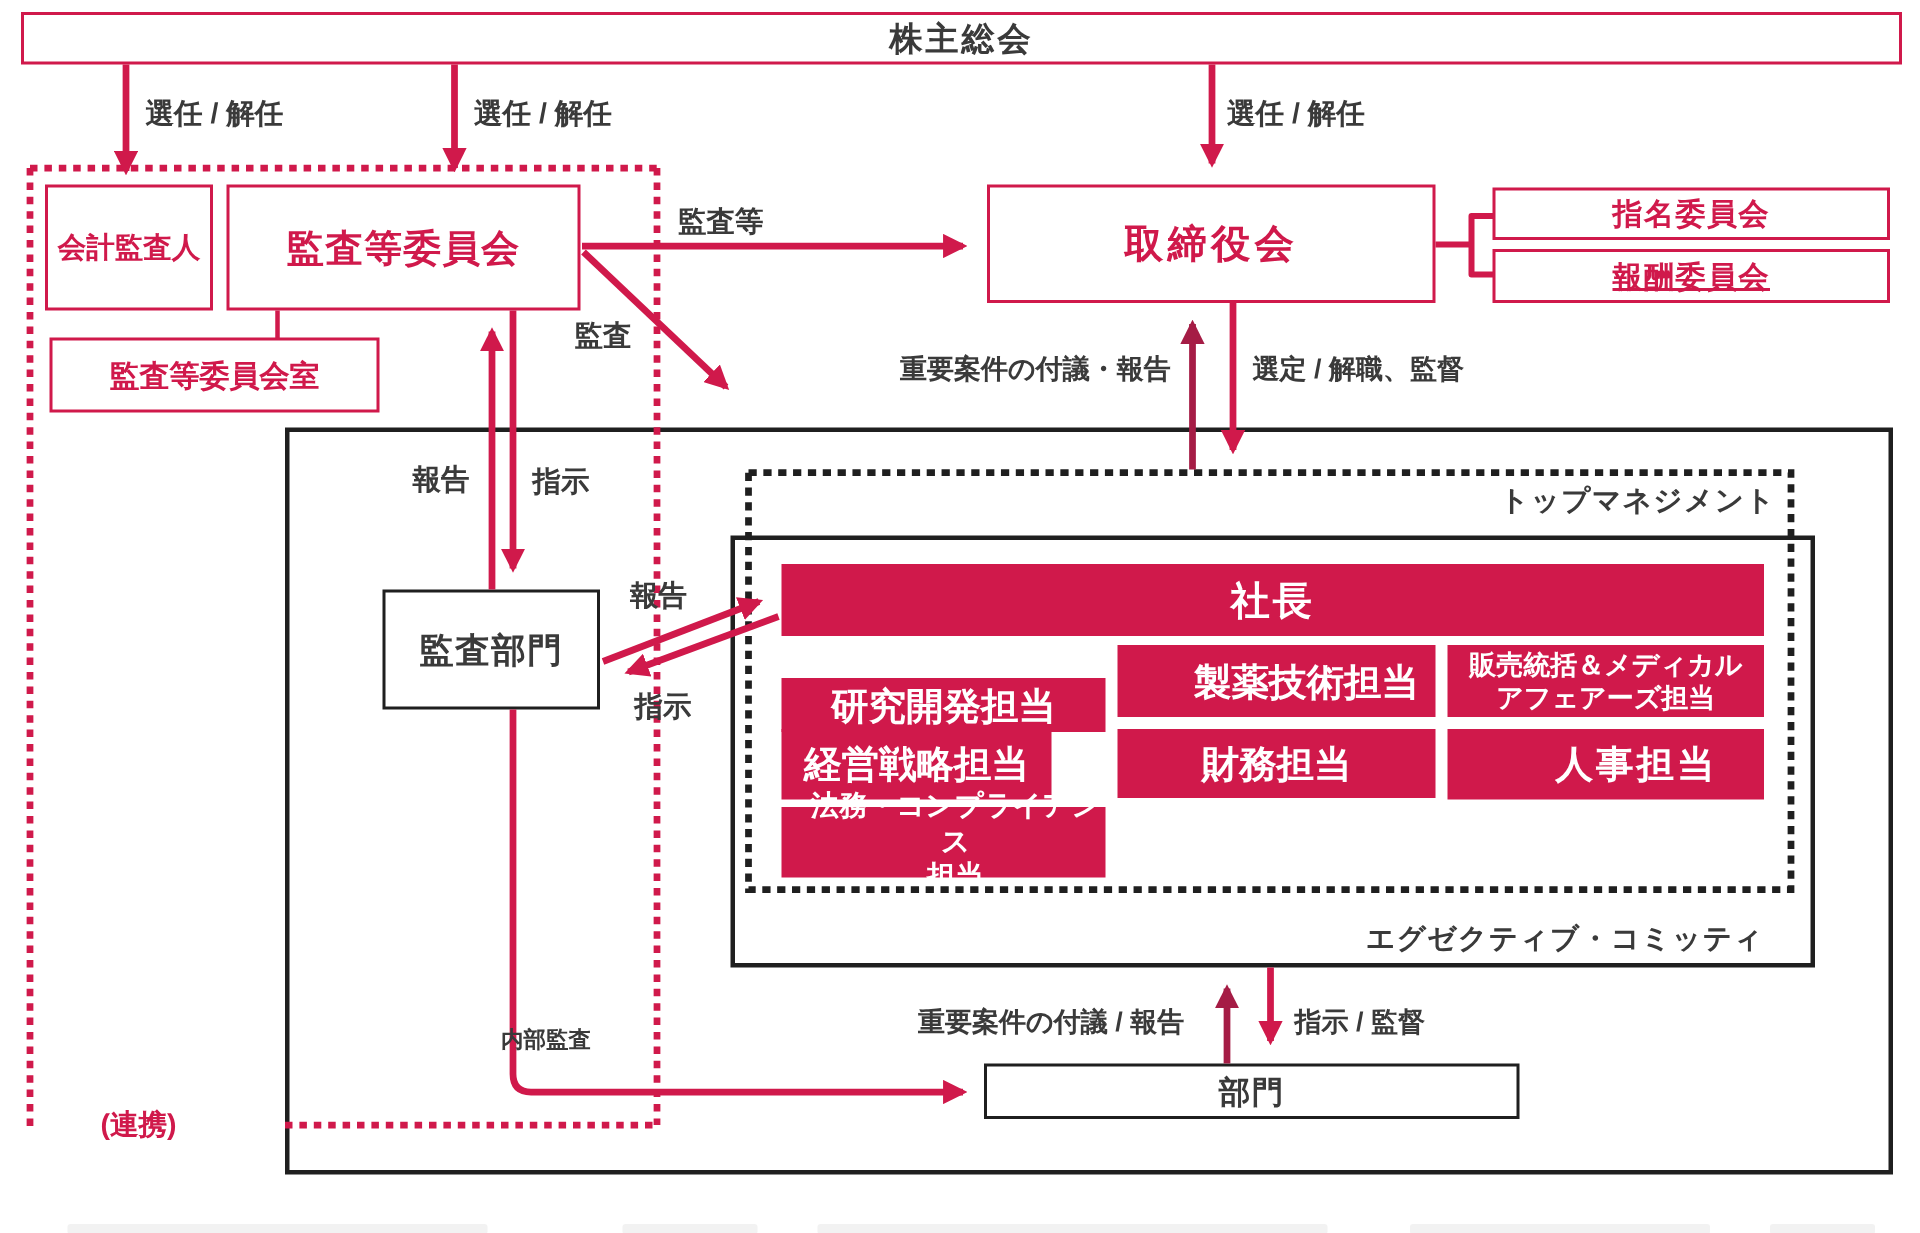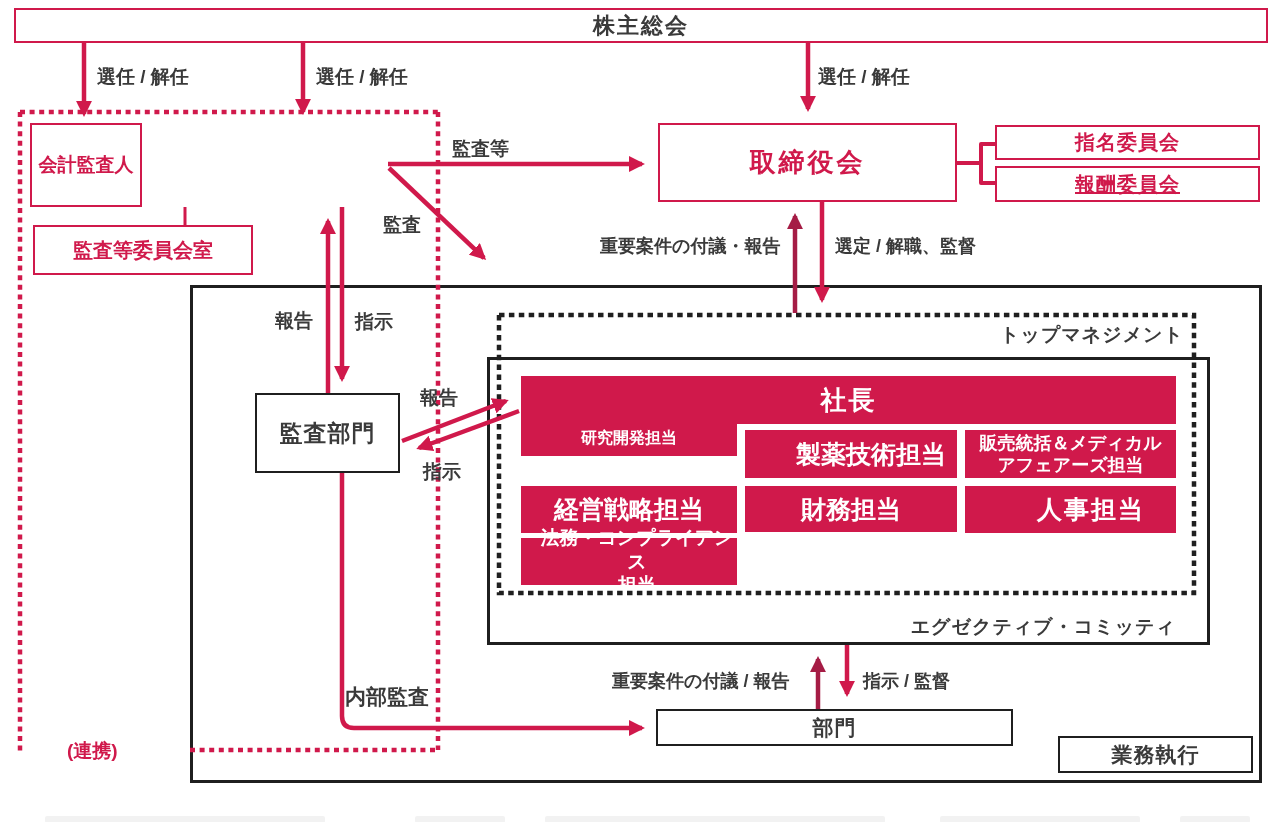--- a/index.html
+++ b/index.html
@@ -69,20 +69,23 @@
   </svg>
 
   <div class="bx rb" style="left:14px;top:8px;width:1254px;height:35px;font-size:22px;letter-spacing:2px;color:#3a3a3a;">
     <span>株主総会</span>
   </div>
 
   <div class="bx rb" style="left:30px;top:123px;width:112px;height:84px;font-size:19px;">
     <span>会計監査人</span>
   </div>
 
+  <div class="bx rb" style="left:151px;top:123px;width:236px;height:84px;font-size:25px;letter-spacing:1px;">
+    <span>監査等委員会</span>
+  </div>
 
   <div class="bx rb" style="left:33px;top:225px;width:220px;height:50px;font-size:20px;">
     <span>監査等委員会室</span>
   </div>
 
   <div class="bx rb" style="left:658px;top:123px;width:299px;height:79px;font-size:26px;letter-spacing:3px;">
     <span>取締役会</span>
   </div>
 
   <div class="bx rb" style="left:995px;top:125px;width:265px;height:35px;font-size:20px;letter-spacing:1px;border-width:2px;">
@@ -94,74 +97,71 @@
   </div>
 
   <div class="bx kb" style="left:255px;top:393px;width:145px;height:80px;font-size:23px;letter-spacing:1px;">
     <span>監査部門</span>
   </div>
 
   <div class="bx rf" style="left:521px;top:376px;width:655px;height:48px;font-size:26px;letter-spacing:2px;">
     <span>社長</span>
   </div>
 
-  <div class="bx rf" style="left:521px;top:420px;width:216px;height:36px;font-size:16px;">
+  <div class="bx rf" style="left:521px;top:452px;width:216px;height:36px;font-size:25px;">
     <span>研究開発担当</span>
   </div>
   <div class="bx rf" style="left:745px;top:430px;width:212px;height:48px;font-size:25px;padding-left:40px;">
     <span>製薬技術担当</span>
   </div>
   <div class="bx rf pre" style="left:965px;top:430px;width:211px;height:48px;font-size:18px;">
     <span>販売統括＆メディカル
 アフェアーズ担当</span>
   </div>
 
-  <div class="bx rf" style="left:521px;top:486px;width:216px;height:47px;font-size:25px;font-family:Liberation Mono, monospace;">
+  <div class="bx rf" style="left:521px;top:486px;width:180px;height:47px;font-size:25px;font-family:Liberation Mono, monospace;">
     <span>経営戦略担当</span>
   </div>
   <div class="bx rf" style="left:745px;top:486px;width:212px;height:46px;font-size:25px;">
     <span>財務担当</span>
   </div>
   <div class="bx rf" style="left:965px;top:486px;width:211px;height:47px;font-size:25px;letter-spacing:2px;padding-left:41px;">
     <span>人事担当</span>
   </div>
 
   <div class="bx rf pre" style="left:521px;top:538px;width:216px;height:47px;font-size:19px;padding-left:16px;">
     <span>法務・コンプライアンス
 担当</span>
   </div>
 
   <div class="bx kb" style="left:656px;top:709px;width:357px;height:37px;font-size:21px;letter-spacing:1px;">
     <span>部門</span>
   </div>
 
-  <div class="bx kb" style="left:1058px;top:736px;width:195px;height:37px;font-size:21px;letter-spacing:1px;border-width:2px;">
-    <span>業務執行</span>
-  </div>
 
   <div class="lb" style="left:884px;top:324px;width:300px;text-align:right;font-size:19px;letter-spacing:1px;">トップマネジメント</div>
   <div class="lb" style="left:876px;top:616px;width:300px;text-align:right;font-size:19px;letter-spacing:1px;">エグゼクティブ・コミッティ</div>
 
   <div class="lb" style="left:97px;top:66px;font-size:19px;">選任 / 解任</div>
   <div class="lb" style="left:316px;top:66px;font-size:19px;">選任 / 解任</div>
   <div class="lb" style="left:818px;top:66px;font-size:19px;">選任 / 解任</div>
 
   <div class="lb" style="left:452px;top:138px;font-size:19px;">監査等</div>
   <div class="lb" style="left:383px;top:214px;font-size:19px;">監査</div>
 
   <div class="lb" style="left:600px;top:236px;font-size:18px;">重要案件の付議・報告</div>
   <div class="lb" style="left:835px;top:236px;font-size:18px;">選定 / 解職、監督</div>
 
   <div class="lb" style="left:275px;top:310px;font-size:19px;">報告</div>
   <div class="lb" style="left:355px;top:311px;font-size:19px;">指示</div>
 
   <div class="lb" style="left:420px;top:387px;font-size:19px;">報告</div>
   <div class="lb" style="left:423px;top:461px;font-size:19px;">指示</div>
 
-  <div class="lb" style="left:345px;top:685px;font-size:21px;">内部監査</div>
+  <div class="lb" style="left:334px;top:685px;font-size:15px;">内部監査</div>
 
   <div class="lb" style="left:612px;top:671px;font-size:18px;">重要案件の付議 / 報告</div>
   <div class="lb" style="left:863px;top:671px;font-size:18px;">指示 / 監督</div>
 
   <div class="lb red" style="left:67px;top:740px;font-size:19px;text-align:center;">(連携)</div>
 
   <div class="remnant" style="left:45px;top:816px;width:280px;"></div>
   <div class="remnant" style="left:415px;top:816px;width:90px;"></div>
   <div class="remnant" style="left:545px;top:816px;width:340px;"></div>
   <div class="remnant" style="left:940px;top:816px;width:200px;"></div>

